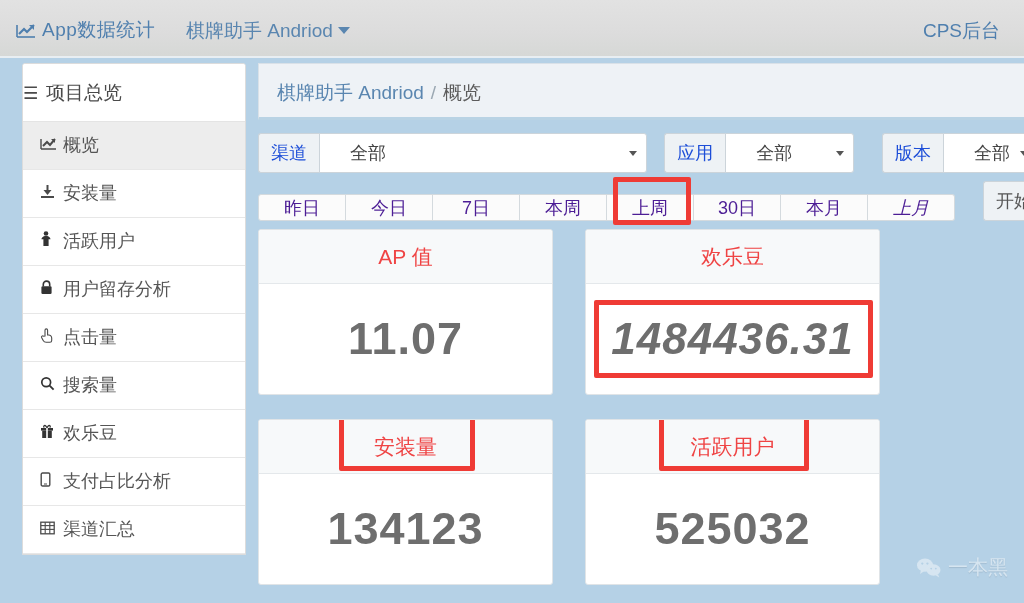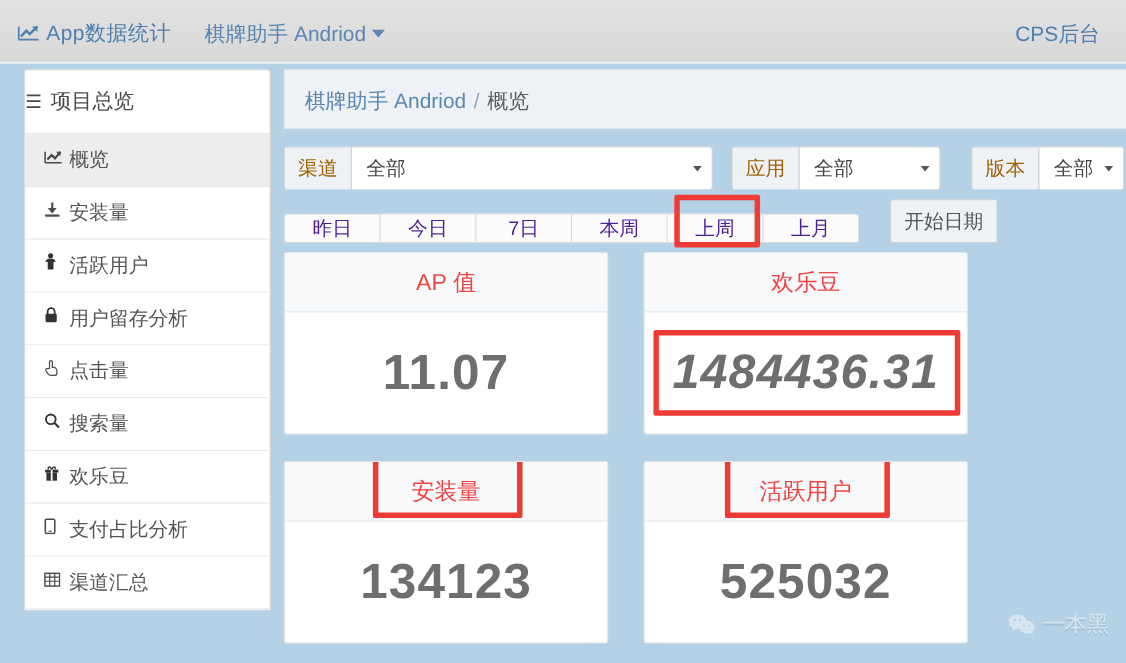--- a/index.html
+++ b/index.html
@@ -154,33 +154,33 @@
   }
   .input-group { display: flex; align-items: stretch; height: 40px; }
   .ig-label {
     background: #eef2f5;
     border: 1px solid #ccd4da;
     border-right: none;
     border-radius: 3px 0 0 3px;
     padding: 0 12px;
     display: flex; align-items: center;
     font-size: 18px;
-    color: #a16207;
+    color: #1d4ed8;
     white-space: nowrap;
   }
   .ig-select {
     background: #fff;
     border: 1px solid #ccd4da;
     border-radius: 0 3px 3px 0;
     display: flex;
     align-items: center;
     justify-content: space-between;
     font-size: 18px;
     color: #444;
-    padding: 0 9px 0 13px;
+    padding: 0 9px 0 30px;
     white-space: nowrap;
   }
   .sel-caret {
     width: 0; height: 0;
     border-left: 4px solid transparent;
     border-right: 4px solid transparent;
     border-top: 5px solid #555;
     margin-left: 10px;
   }
 
@@ -202,21 +202,21 @@
     display: flex;
     align-items: center;
     justify-content: center;
     font-size: 18px;
     color: #4c1d95;
     white-space: nowrap;
     padding: 0 10px;
     margin-top: 13px;
   }
   .tbtn:first-child { border-left: 1px solid #d4dade; border-radius: 3px 0 0 3px; }
-  .tbtn:last-child { border-radius: 0 3px 3px 0; }
+  .tbtn:last-child { border-radius: 0 3px 3px 0; font-style: italic; }
 
   .date-grp { display: flex; height: 40px; margin-left: 28px; }
   .date-lab {
     background: #eef2f5;
     border: 1px solid #ccd4da;
     border-right: none;
     border-radius: 3px 0 0 3px;
     padding: 0 12px;
     display: flex; align-items: center;
     font-size: 18px; color: #555;
@@ -454,20 +454,22 @@
       </div>
     </div>
 
     <div class="btn-row">
       <div class="btn-grp">
         <span class="tbtn">昨日</span>
         <span class="tbtn">今日</span>
         <span class="tbtn">7日</span>
         <span class="tbtn">本周</span>
         <span class="tbtn">上周</span>
+        <span class="tbtn">30日</span>
+        <span class="tbtn">本月</span>
         <span class="tbtn">上月</span>
       </div>
       <div class="date-grp">
         <span class="date-lab">开始日期</span>
 
       </div>
     </div>
 
     <div class="cards">
       <div class="card-row">

